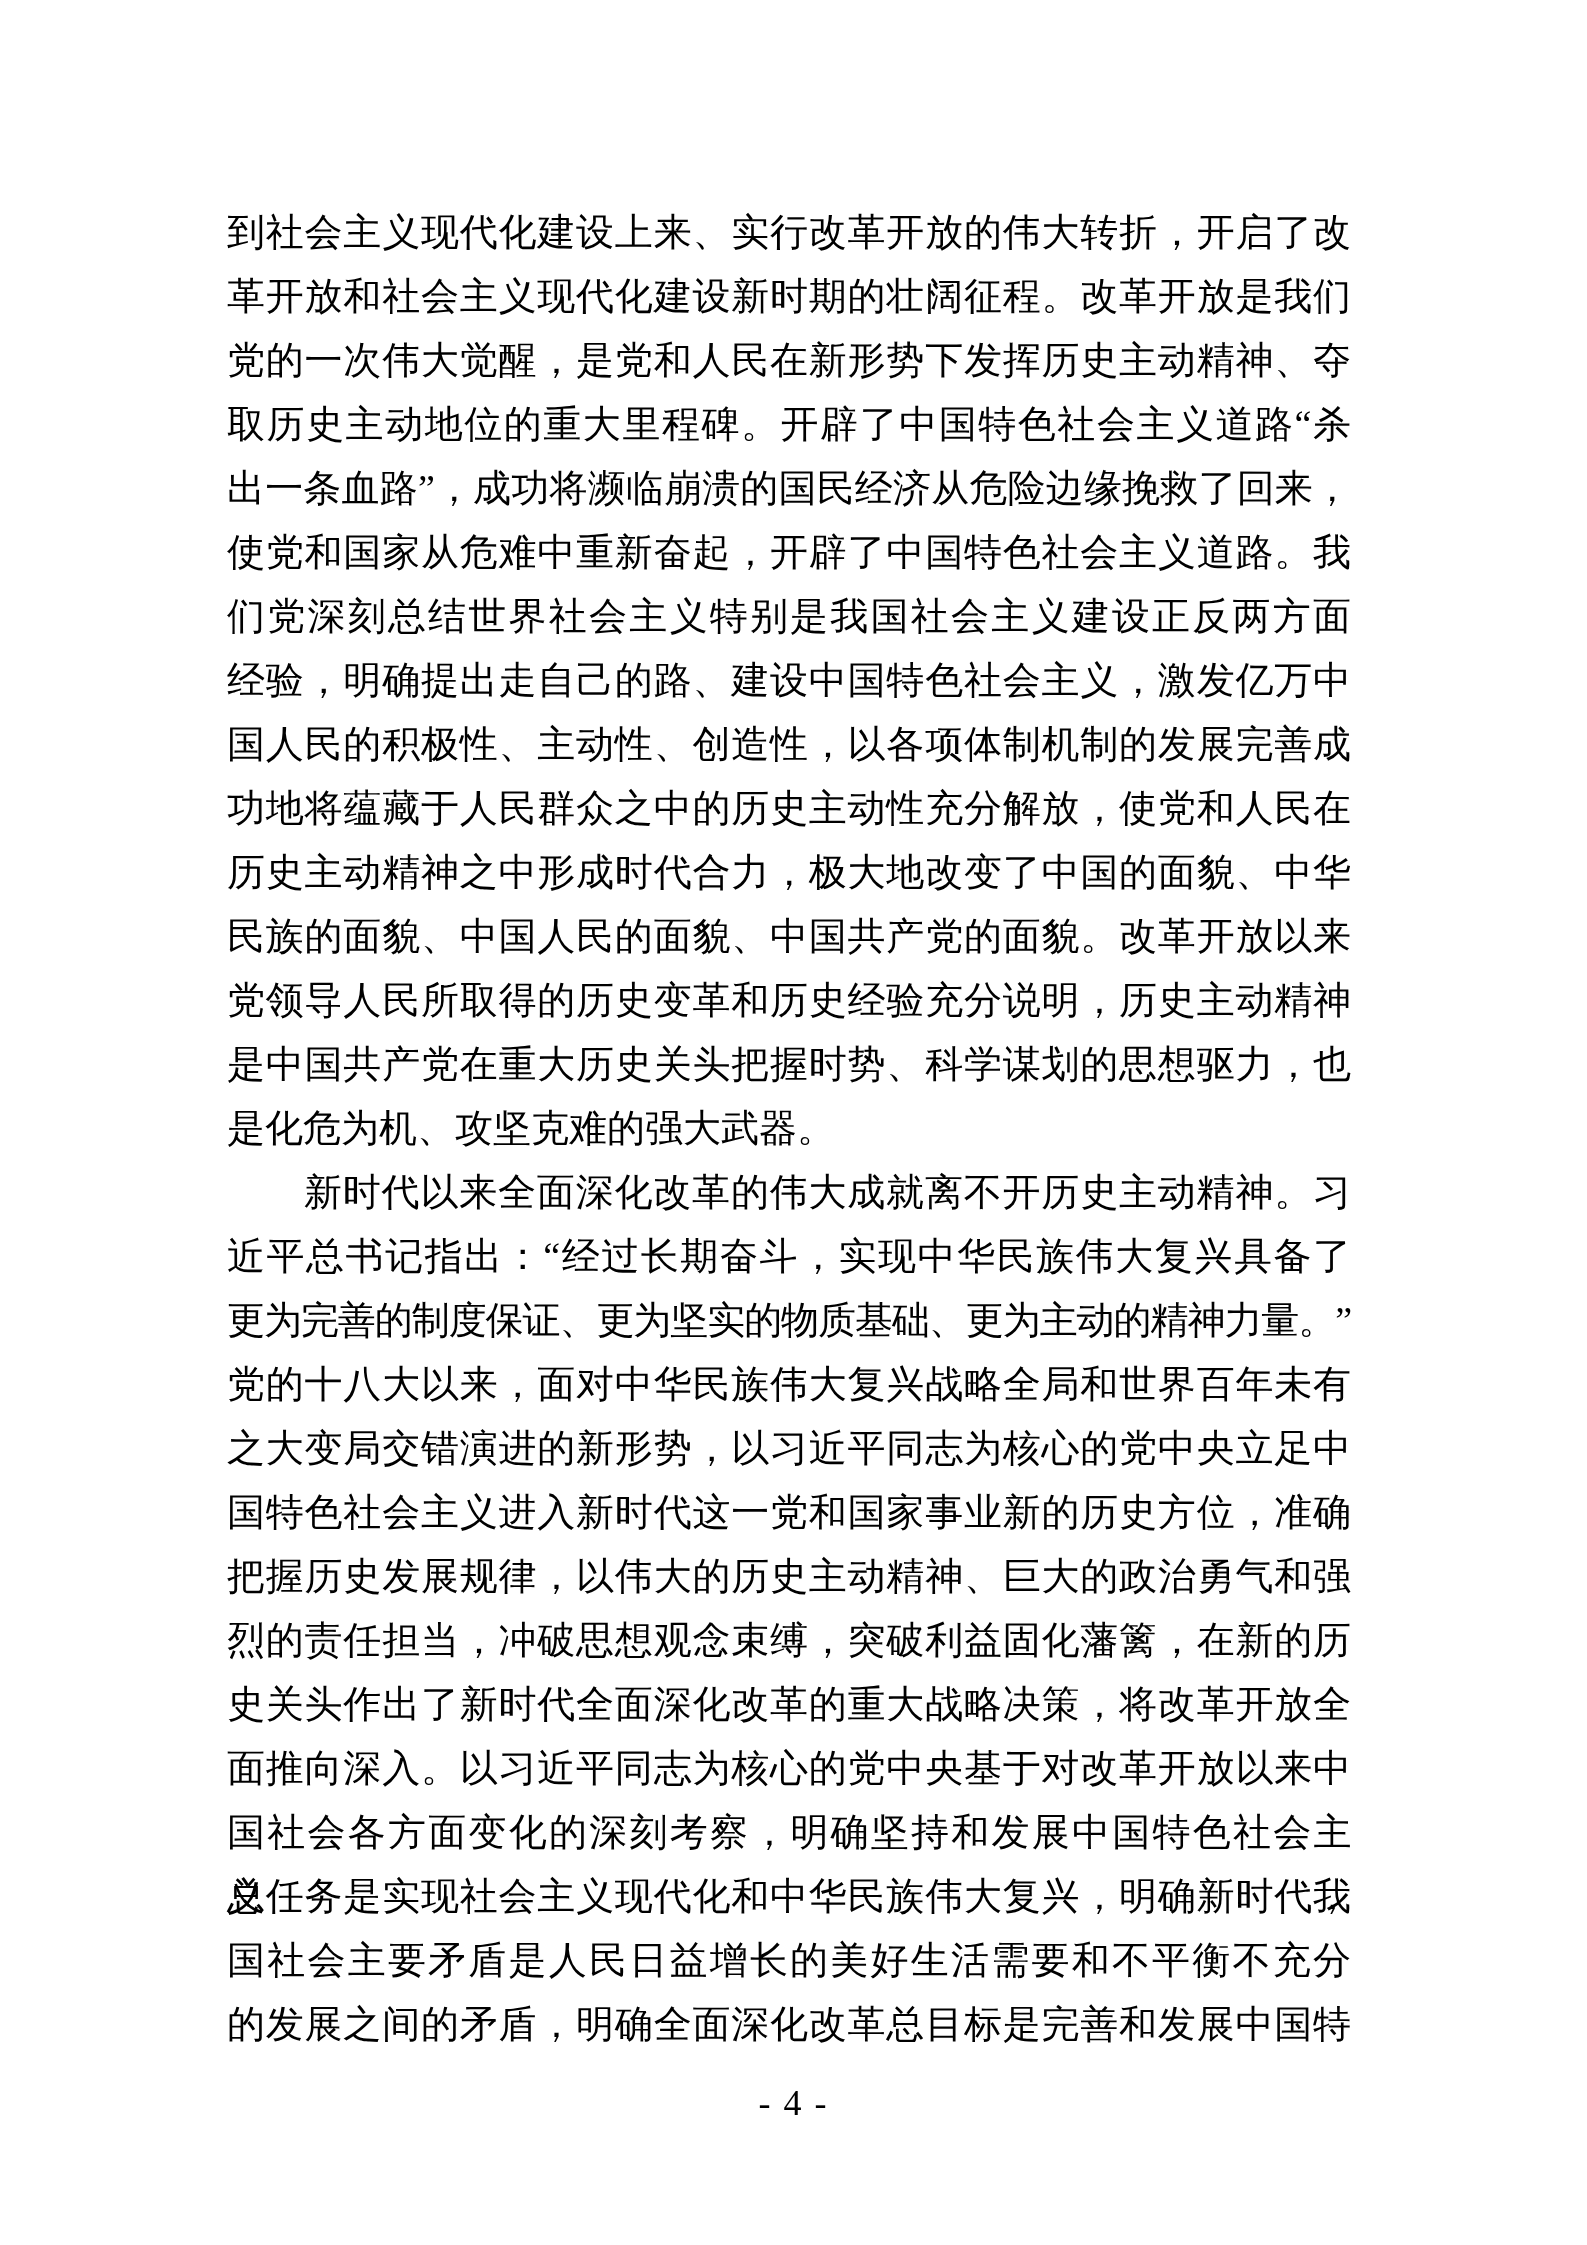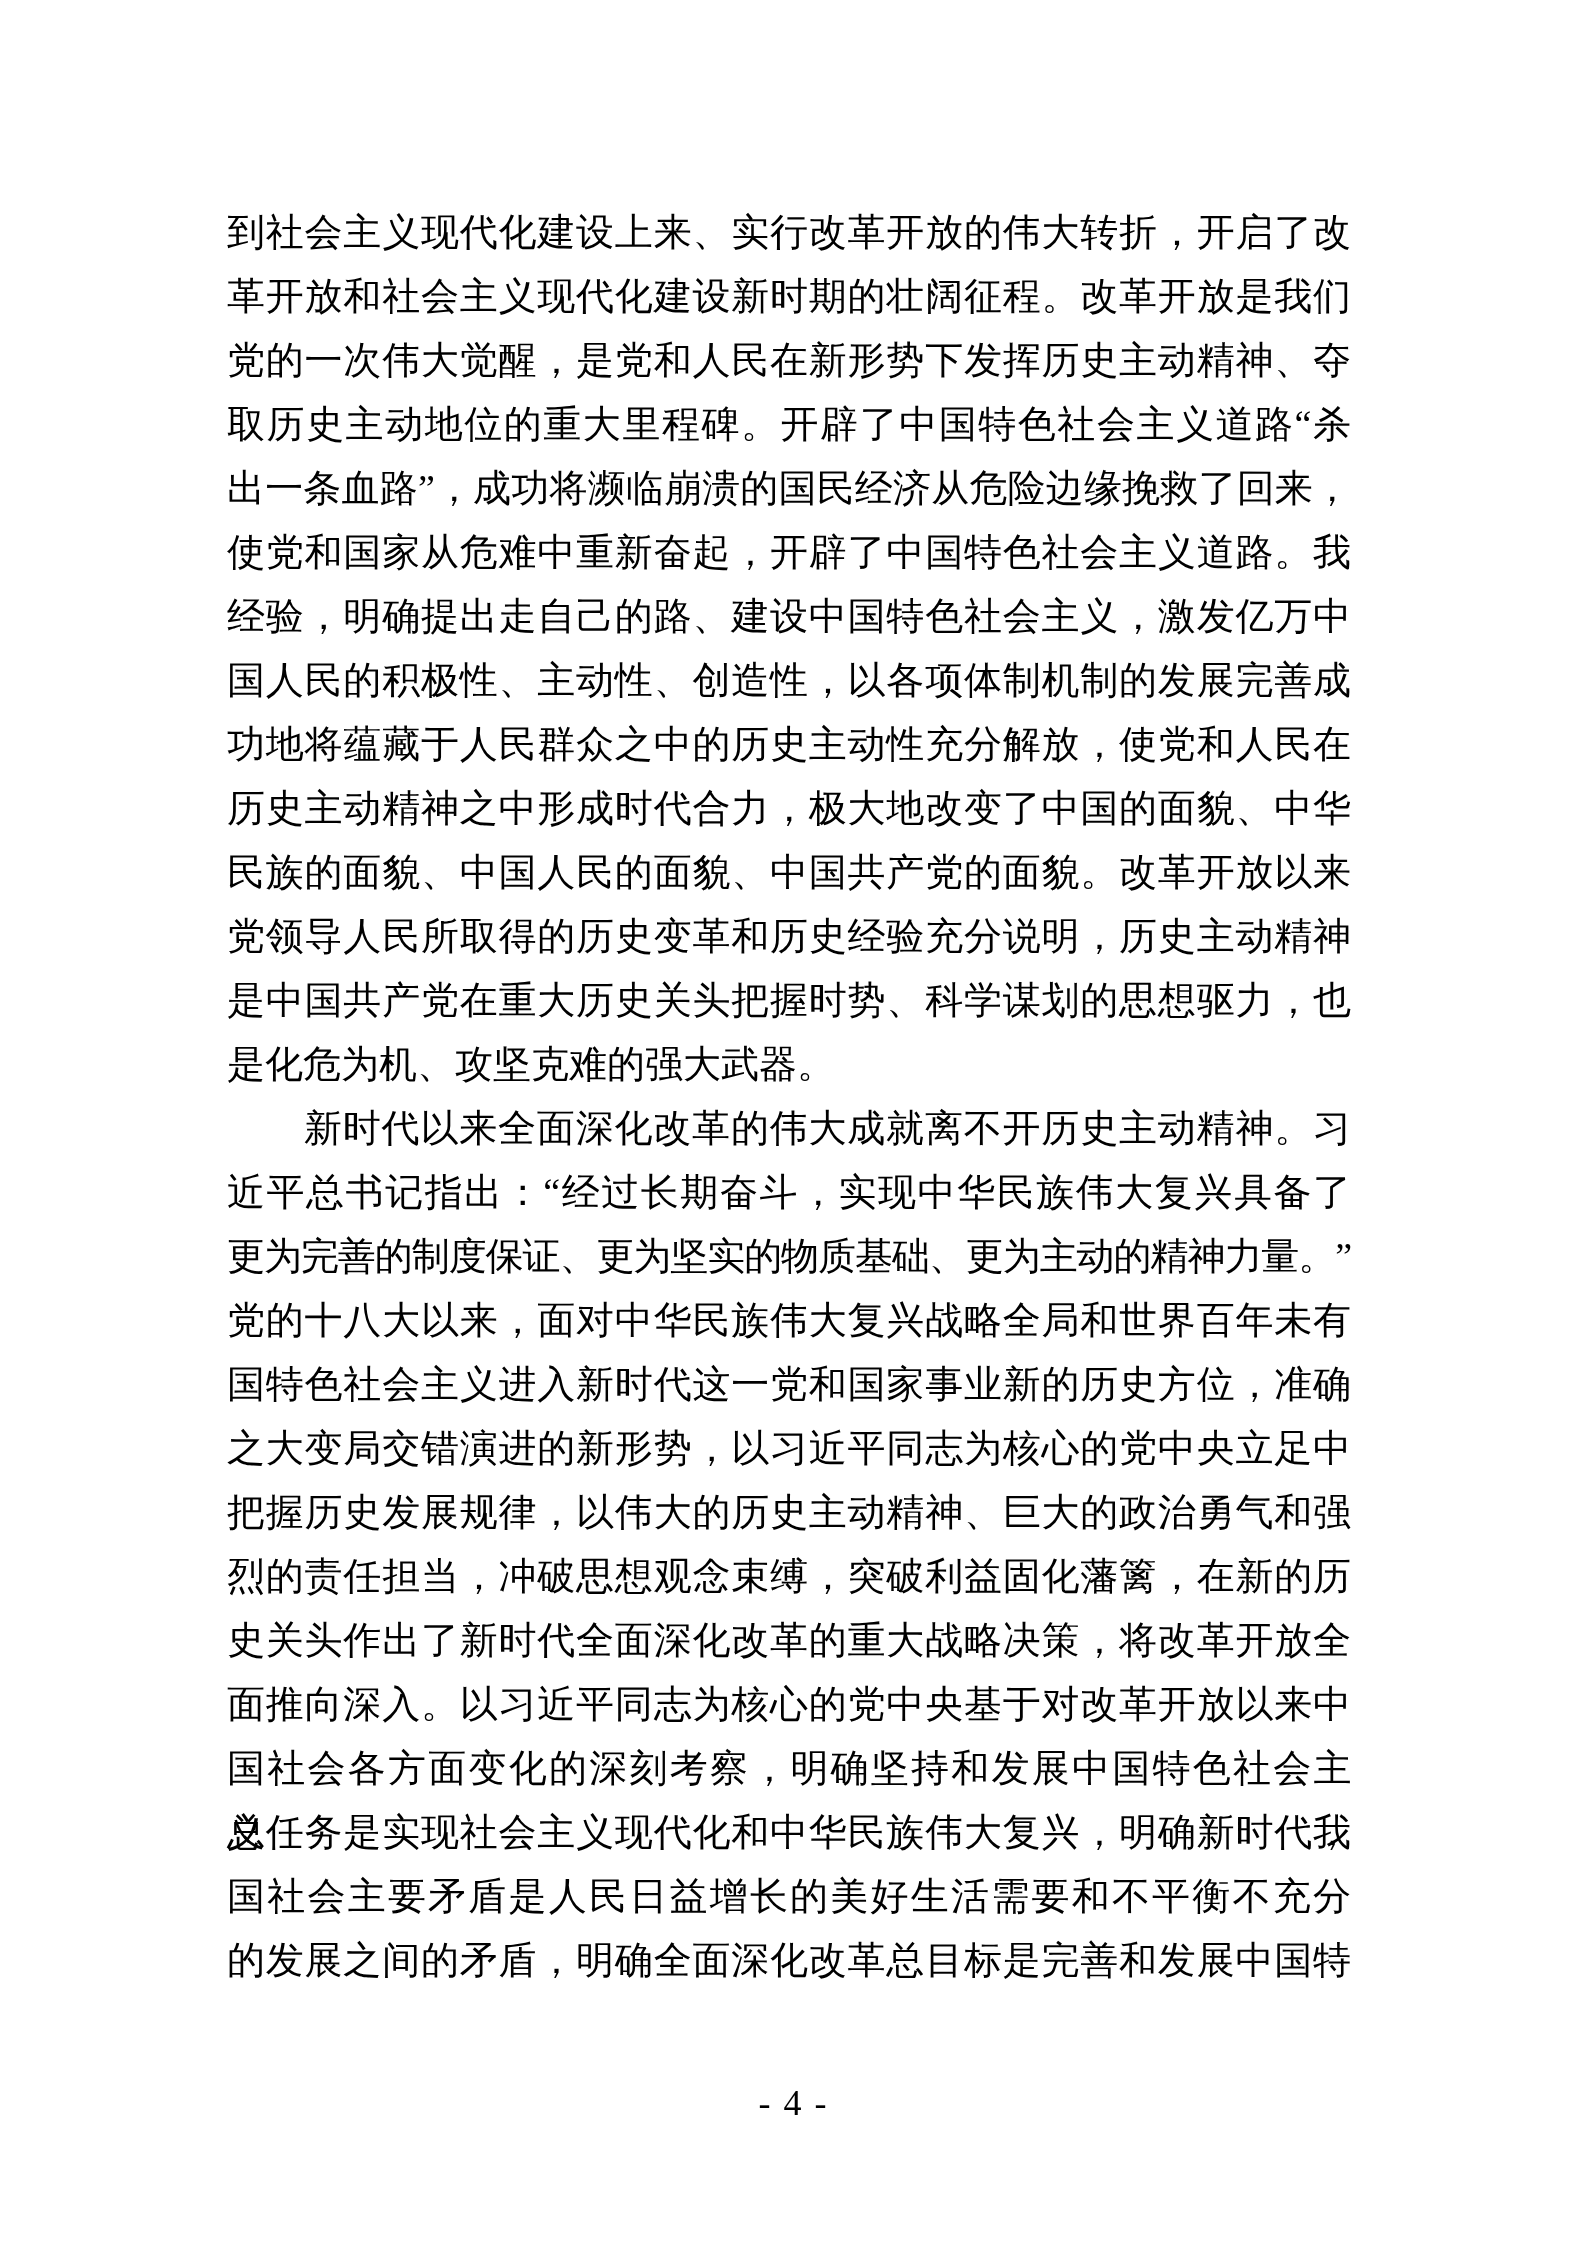--- a/index.html
+++ b/index.html
@@ -48,34 +48,35 @@
 <body>
 
 <div class="page">
   <main class="doc-body">
       <div class="line">到社会主义现代化建设上来、实行改革开放的伟大转折，开启了改</div>
       <div class="line">革开放和社会主义现代化建设新时期的壮阔征程。改革开放是我们</div>
       <div class="line">党的一次伟大觉醒，是党和人民在新形势下发挥历史主动精神、夺</div>
       <div class="line">取历史主动地位的重大里程碑。开辟了中国特色社会主义道路“杀</div>
       <div class="line">出一条血路”，成功将濒临崩溃的国民经济从危险边缘挽救了回来，</div>
       <div class="line">使党和国家从危难中重新奋起，开辟了中国特色社会主义道路。我</div>
+      <div class="line">们党深刻总结世界社会主义特别是我国社会主义建设正反两方面</div>
       <div class="line">经验，明确提出走自己的路、建设中国特色社会主义，激发亿万中</div>
       <div class="line">国人民的积极性、主动性、创造性，以各项体制机制的发展完善成</div>
       <div class="line">功地将蕴藏于人民群众之中的历史主动性充分解放，使党和人民在</div>
       <div class="line">历史主动精神之中形成时代合力，极大地改变了中国的面貌、中华</div>
       <div class="line">民族的面貌、中国人民的面貌、中国共产党的面貌。改革开放以来</div>
       <div class="line">党领导人民所取得的历史变革和历史经验充分说明，历史主动精神</div>
       <div class="line">是中国共产党在重大历史关头把握时势、科学谋划的思想驱力，也</div>
       <div class="line no-justify">是化危为机、攻坚克难的强大武器。</div>
       <div class="line indent">新时代以来全面深化改革的伟大成就离不开历史主动精神。习</div>
       <div class="line">近平总书记指出：“经过长期奋斗，实现中华民族伟大复兴具备了</div>
       <div class="line" style="letter-spacing: -1.06px;">更为完善的制度保证、更为坚实的物质基础、更为主动的精神力量。”</div>
       <div class="line">党的十八大以来，面对中华民族伟大复兴战略全局和世界百年未有</div>
+      <div class="line">之大变局交错演进的新形势，以习近平同志为核心的党中央立足中</div>
       <div class="line">国特色社会主义进入新时代这一党和国家事业新的历史方位，准确</div>
-      <div class="line">之大变局交错演进的新形势，以习近平同志为核心的党中央立足中</div>
       <div class="line">把握历史发展规律，以伟大的历史主动精神、巨大的政治勇气和强</div>
       <div class="line">烈的责任担当，冲破思想观念束缚，突破利益固化藩篱，在新的历</div>
       <div class="line">史关头作出了新时代全面深化改革的重大战略决策，将改革开放全</div>
       <div class="line">面推向深入。以习近平同志为核心的党中央基于对改革开放以来中</div>
       <div class="line" style="letter-spacing: -0.53px;">国社会各方面变化的深刻考察，明确坚持和发展中国特色社会主义，</div>
       <div class="line">总任务是实现社会主义现代化和中华民族伟大复兴，明确新时代我</div>
       <div class="line">国社会主要矛盾是人民日益增长的美好生活需要和不平衡不充分</div>
       <div class="line">的发展之间的矛盾，明确全面深化改革总目标是完善和发展中国特</div>
     </main>
   <footer class="page-footer">

